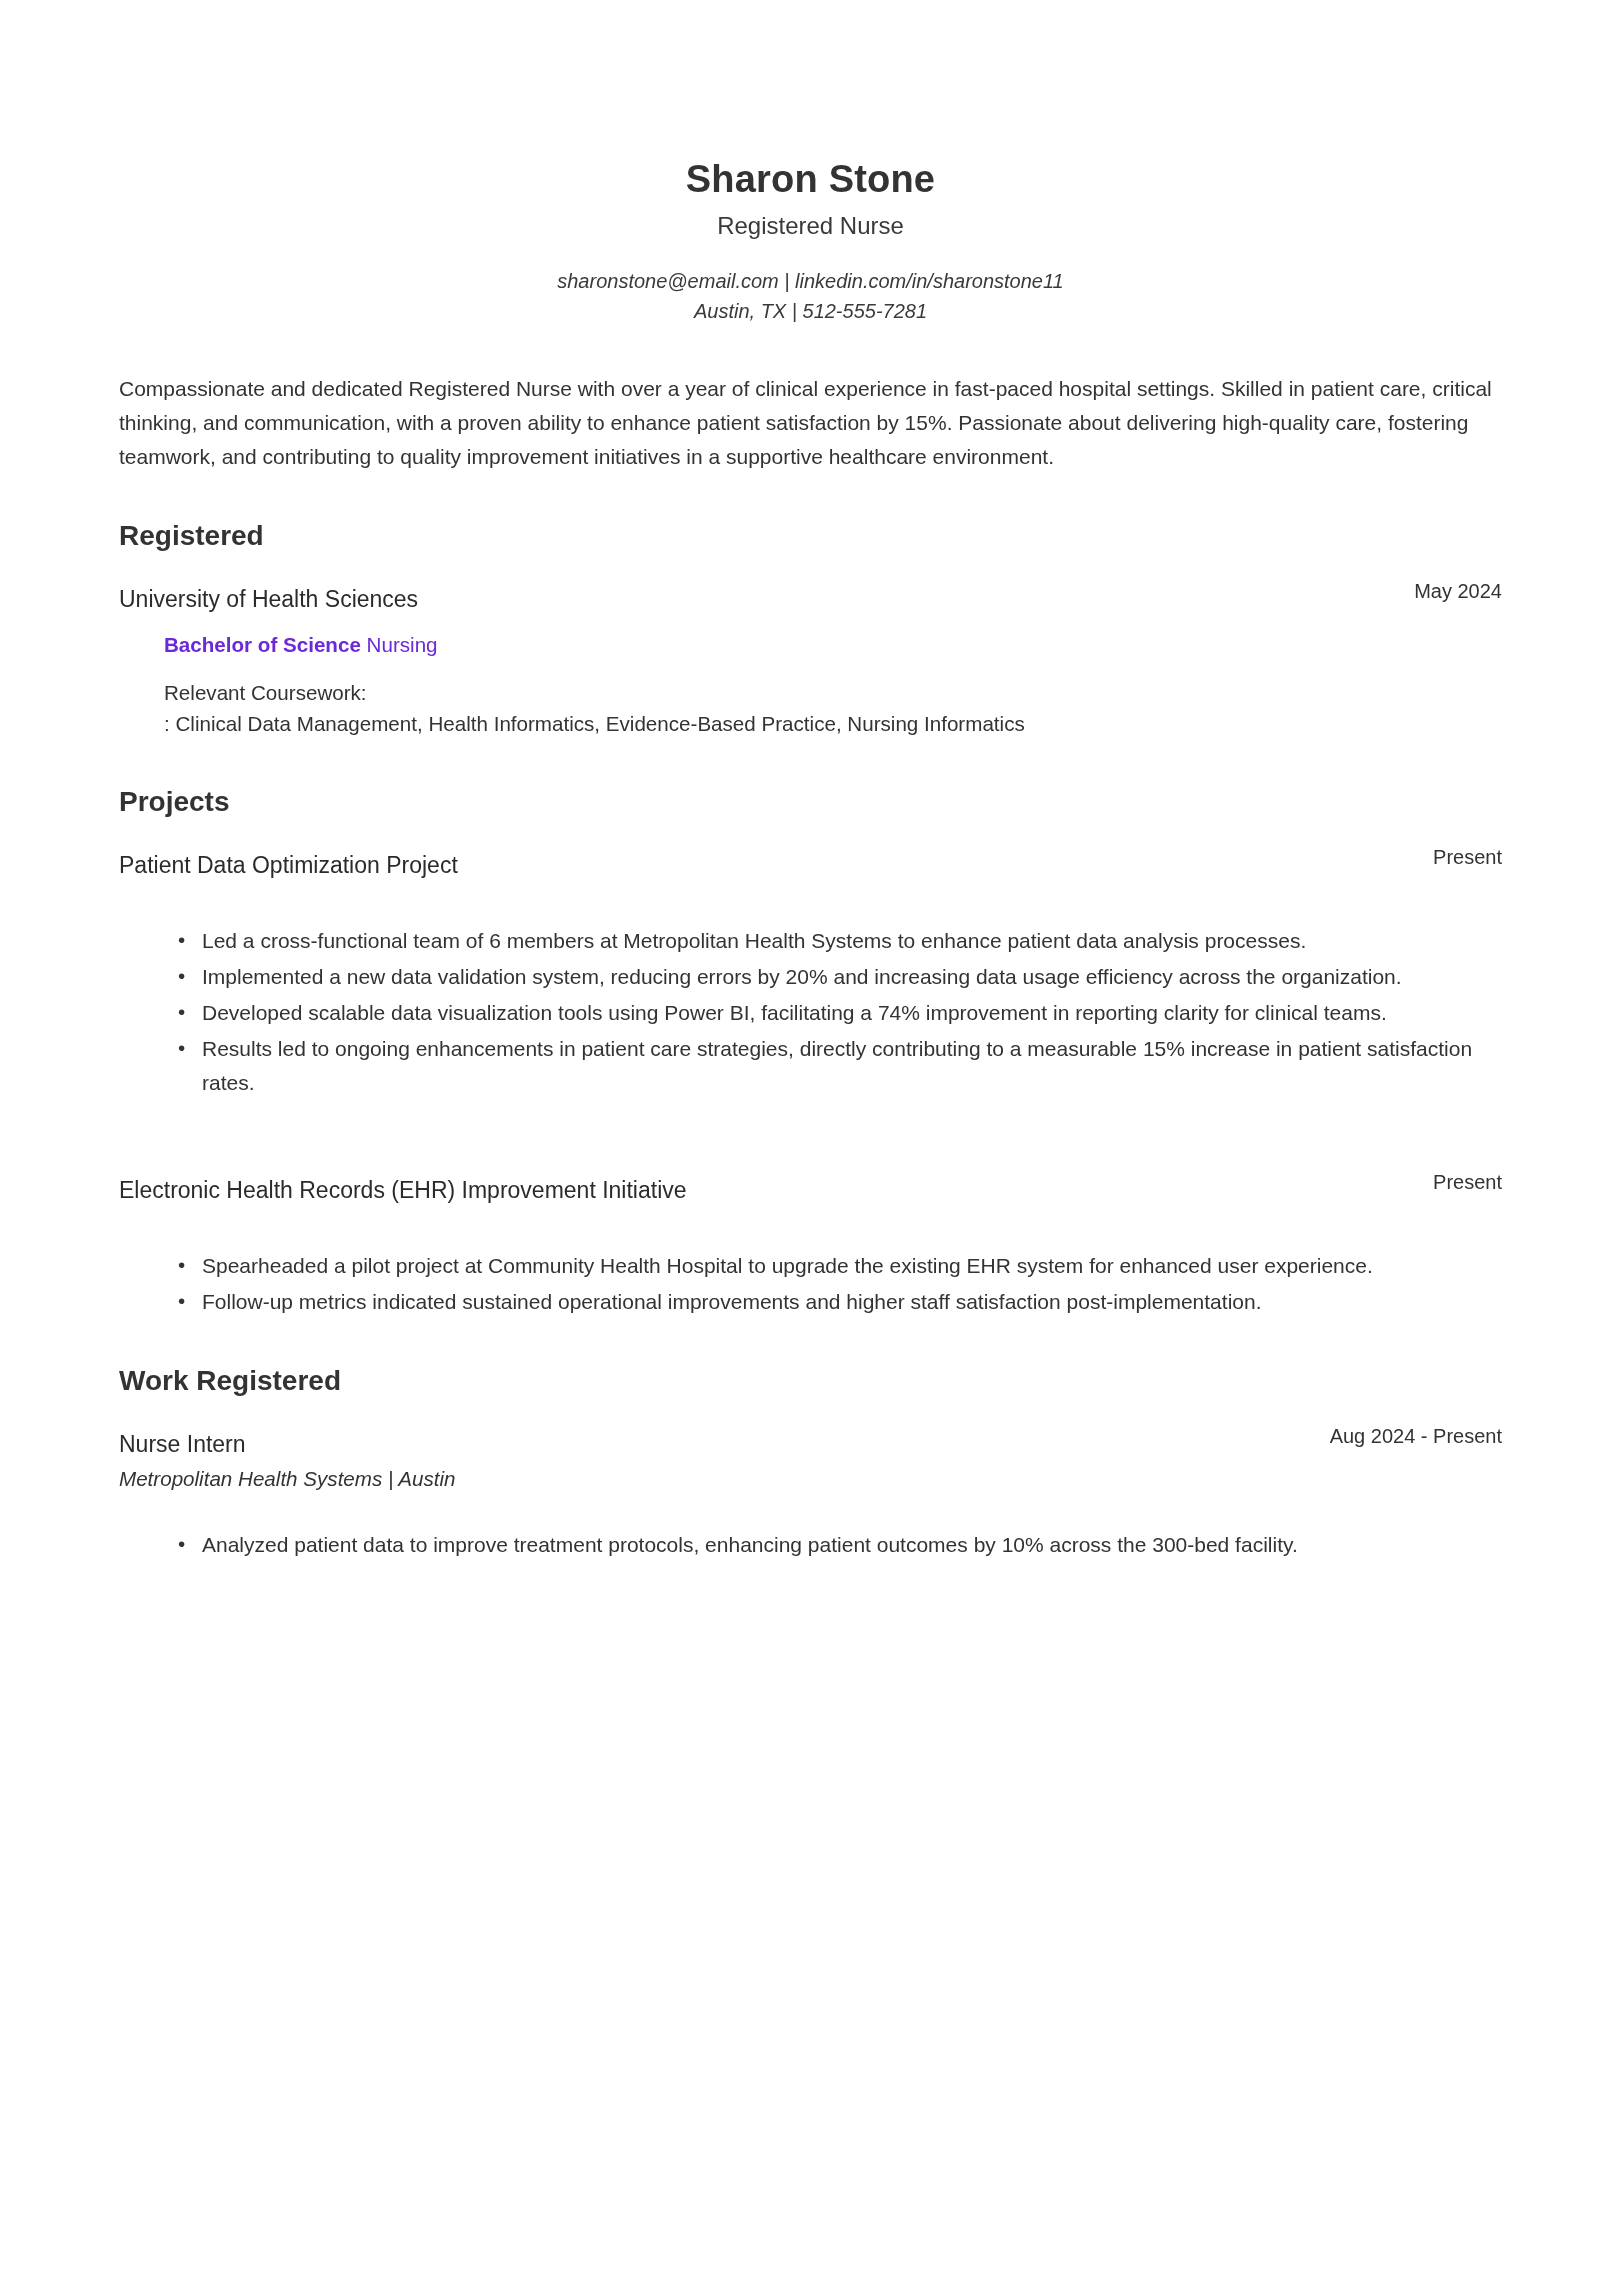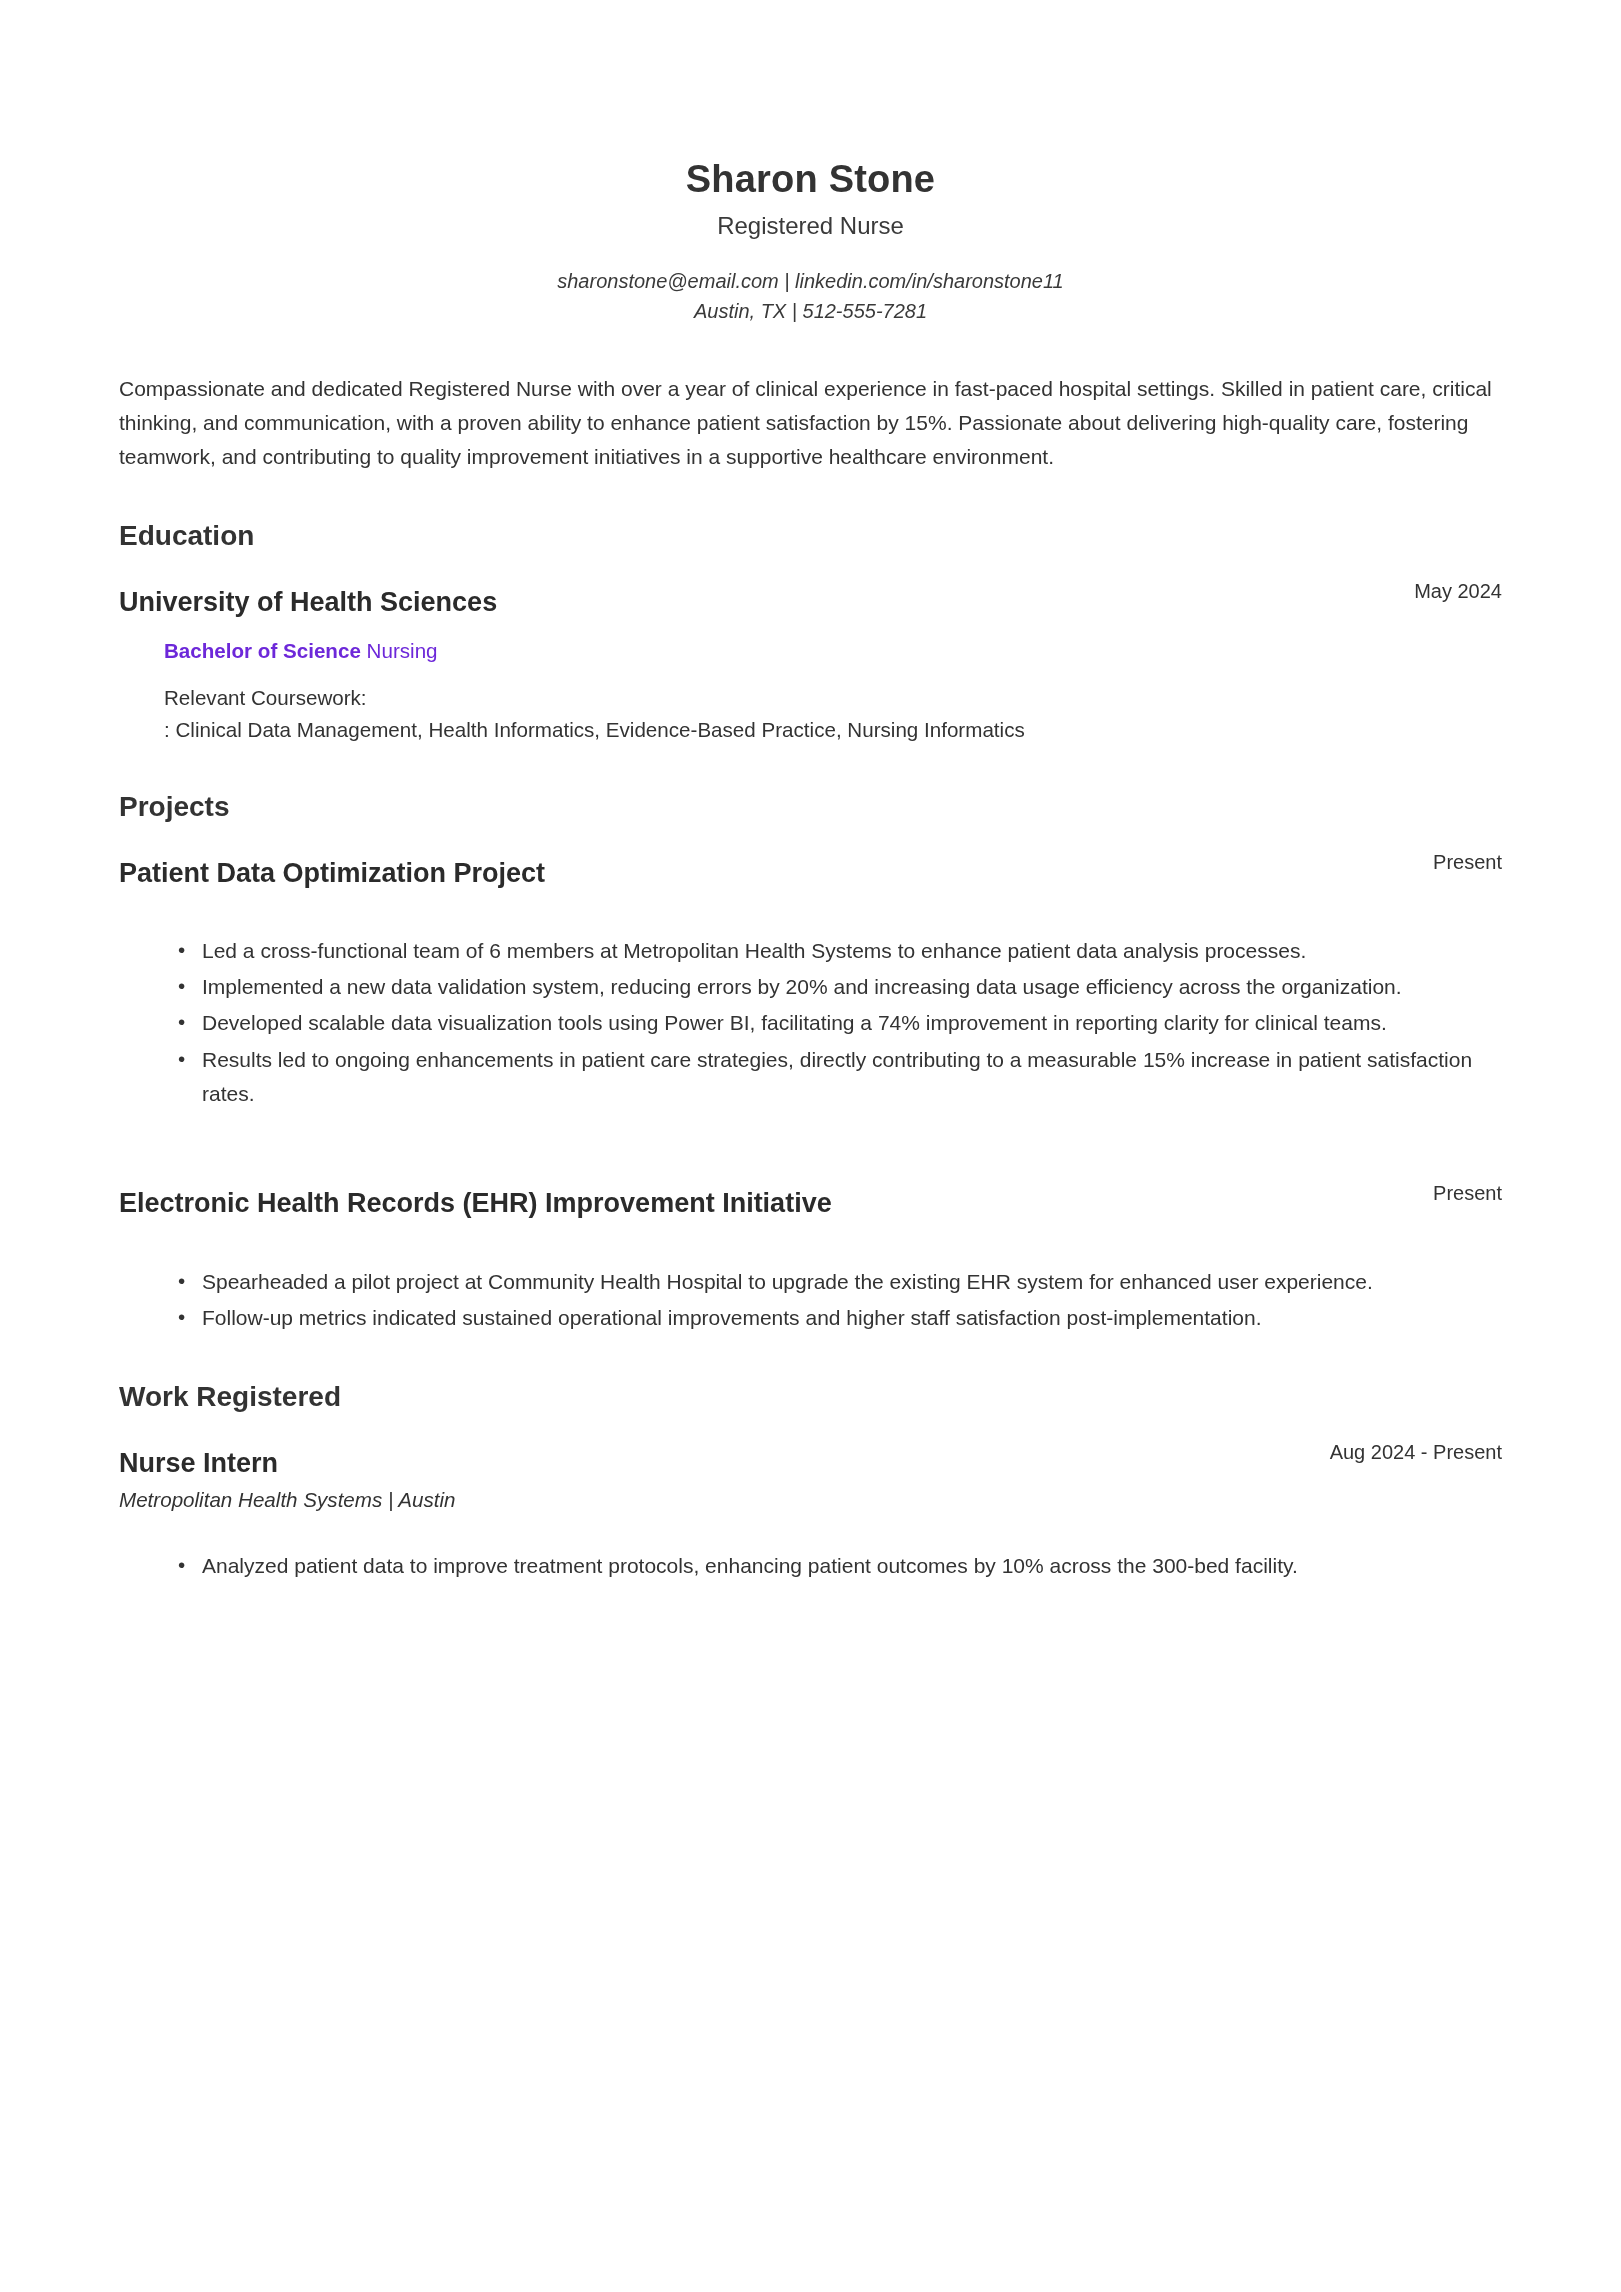--- a/index.html
+++ b/index.html
@@ -73,22 +73,22 @@
 
   .entry {
     margin-bottom: 3.9px;
   }
   .entry-row {
     display: flex;
     align-items: flex-start;
     justify-content: space-between;
   }
   .entry-title {
-    font-size: 27px;
-    font-weight: bold;
+    font-size: 23px;
+    font-weight: normal;
     color: #2b2b2b;
     line-height: 1.35;
     padding-top: 5.9px;
   }
   .entry-date {
     font-size: 20px;
     font-weight: normal;
     color: #333333;
     white-space: nowrap;
     line-height: 1.3;
@@ -156,21 +156,21 @@
     <div class="title">Registered Nurse</div>
     <div class="contact">
       <div>sharonstone@email.com | linkedin.com/in/sharonstone11</div>
       <div>Austin, TX | 512-555-7281</div>
     </div>
   </div>
 
   <div class="summary">Compassionate and dedicated Registered Nurse with over a year of clinical experience in fast-paced hospital settings. Skilled in patient care, critical thinking, and communication, with a proven ability to enhance patient satisfaction by 15%. Passionate about delivering high-quality care, fostering teamwork, and contributing to quality improvement initiatives in a supportive healthcare environment.</div>
 
   <div class="section">
-    <div class="section-heading">Education</div>
+    <div class="section-heading">Registered</div>
     <div class="entry">
       <div class="entry-row">
         <div class="entry-title">University of Health Sciences</div>
         <div class="entry-date">May 2024</div>
       </div>
       <div class="degree-line">
         <span class="deg">Bachelor of Science</span>
         <span>Nursing</span>
       </div>
       <div class="coursework">

